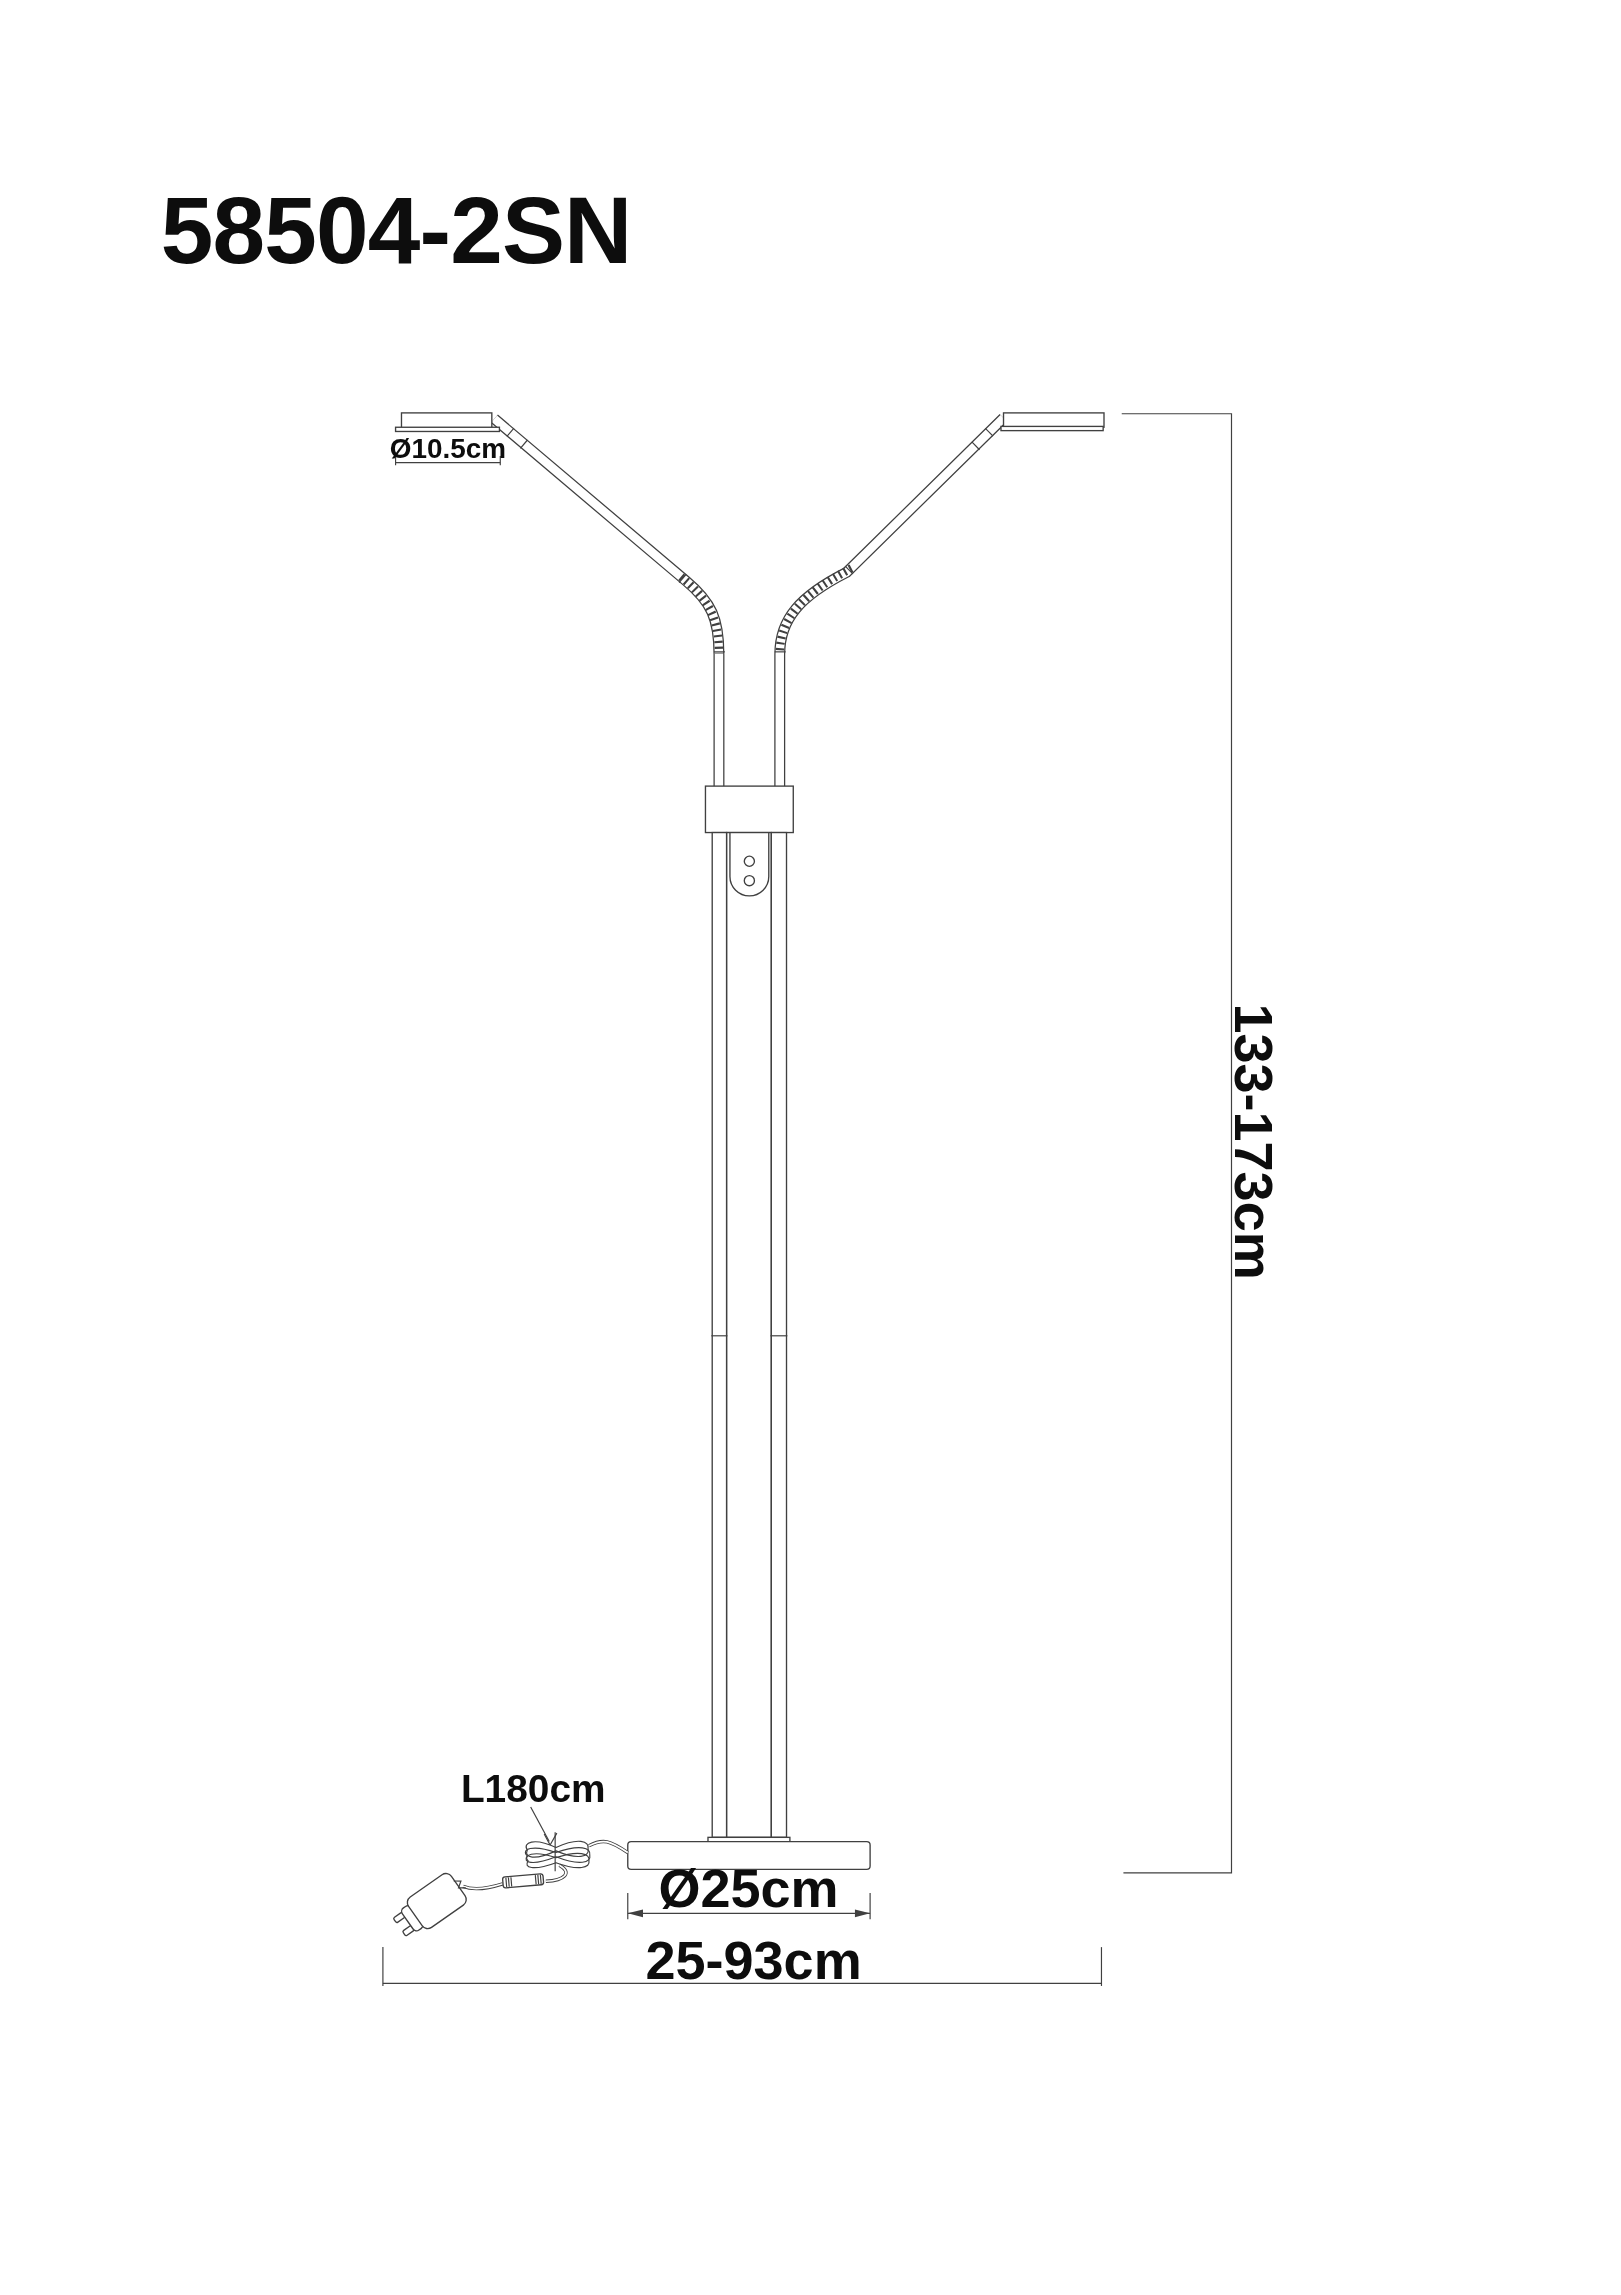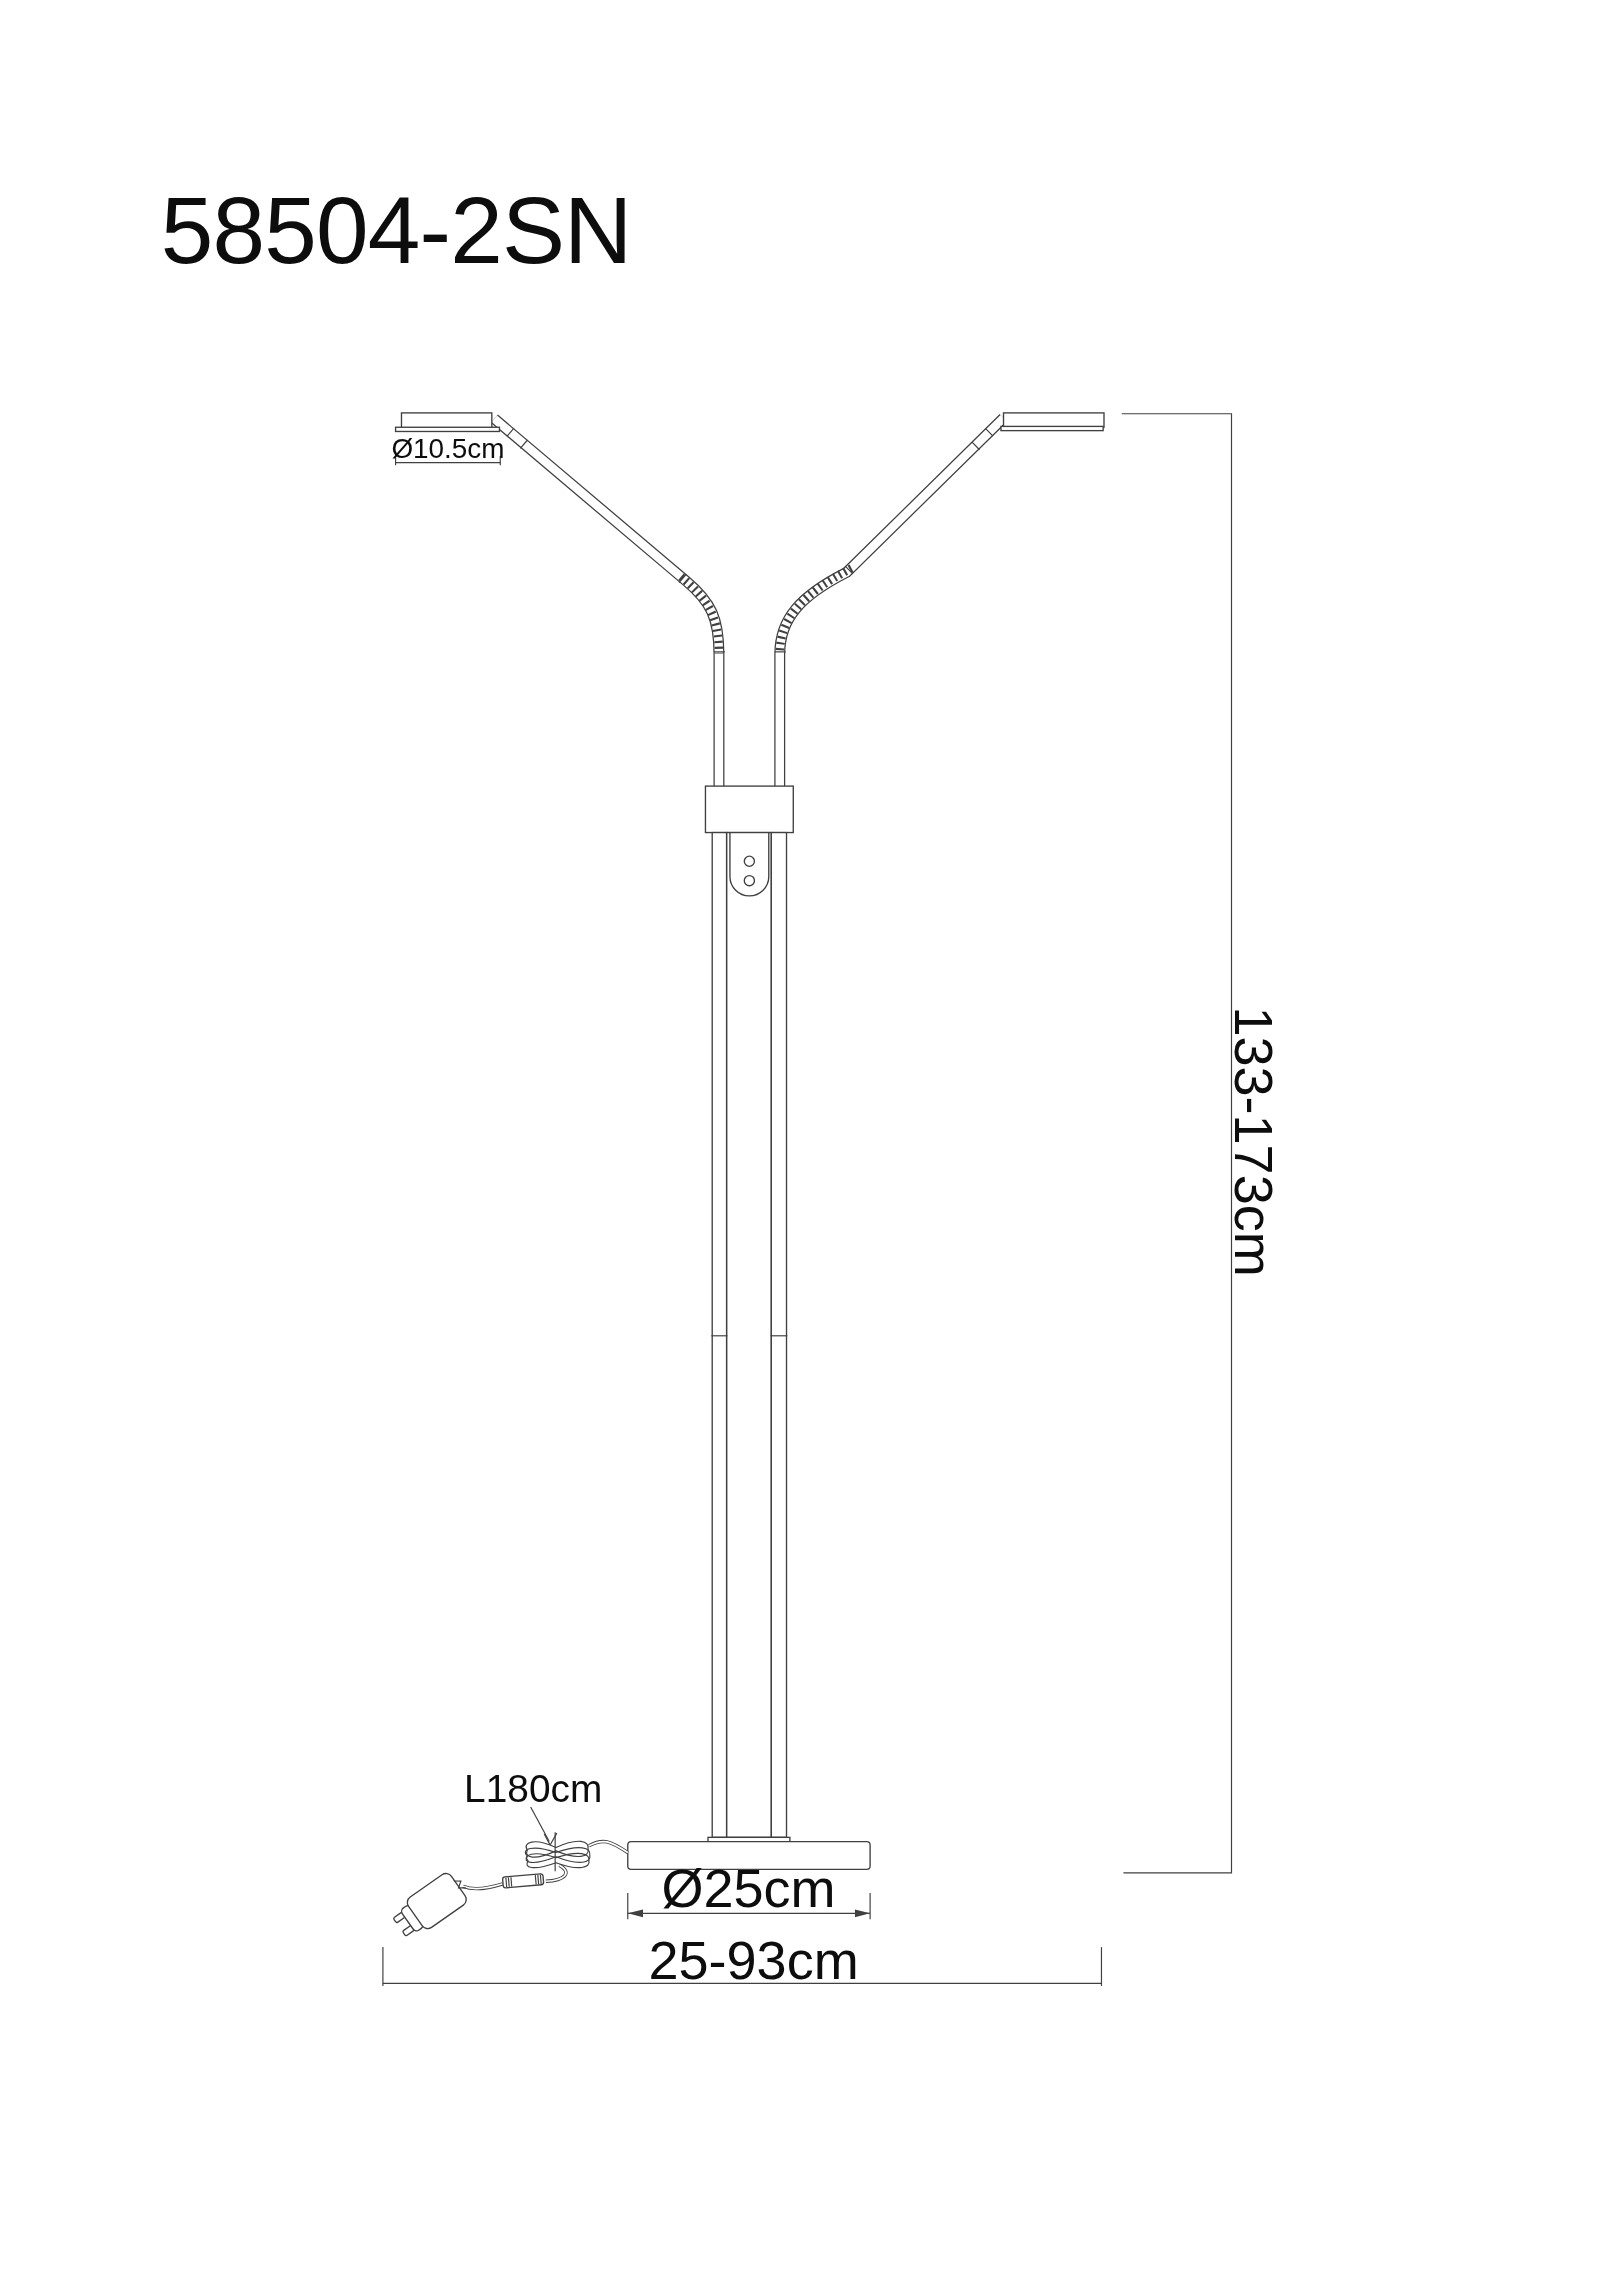--- a/index.html
+++ b/index.html
@@ -1,16 +1,16 @@
 <!DOCTYPE html>
 <html style="font-size:13.5px"><head>
 <meta charset="utf-8">
 <style>
   html,body{margin:0;padding:0;background:#ffffff;}
-  .canvas{position:relative;width:1622px;height:2295px;background:#ffffff;overflow:hidden;}
+  .canvas{position:relative;width:1622px;height:2295px;background:#ffffff;overflow:hidden;font-weight:bold;}
   svg{position:absolute;left:0;top:0;}
   svg text{font-family:"Liberation Sans","DejaVu Sans",sans-serif;fill:#0d0d0d;}
   .title-text{font-size:112px;letter-spacing:-1px;}
   .dim-lg{font-size:64px;}
   .dim-md{font-size:46px;}
   .dim-sm{font-size:33px;}
   .ln{fill:none;stroke:#404040;stroke-width:1.6;}
   .lnthin{fill:none;stroke:#404040;stroke-width:1.4;}
   .fw{fill:#ffffff;stroke:#404040;stroke-width:1.6;}
   .tube-dark{fill:none;stroke:#404040;stroke-width:13;}

